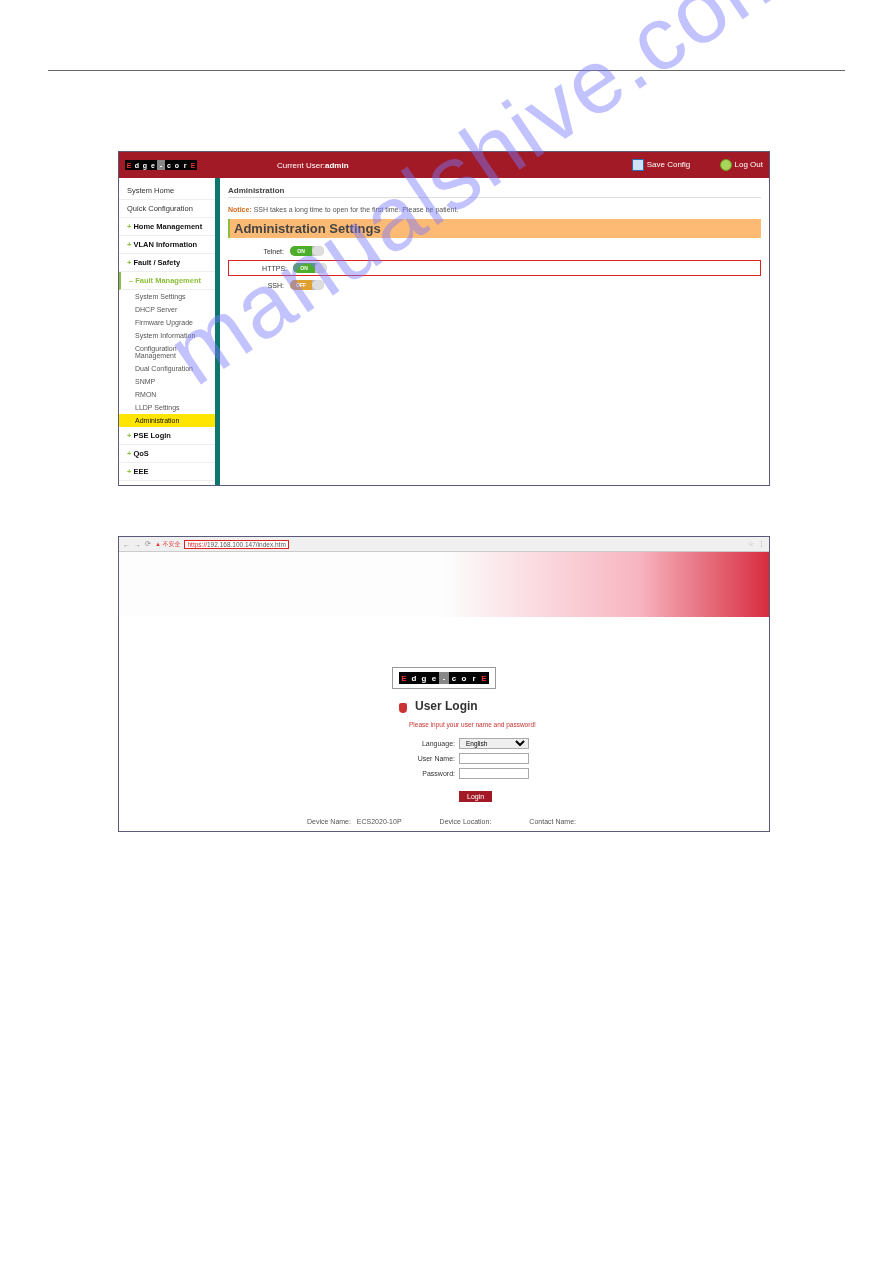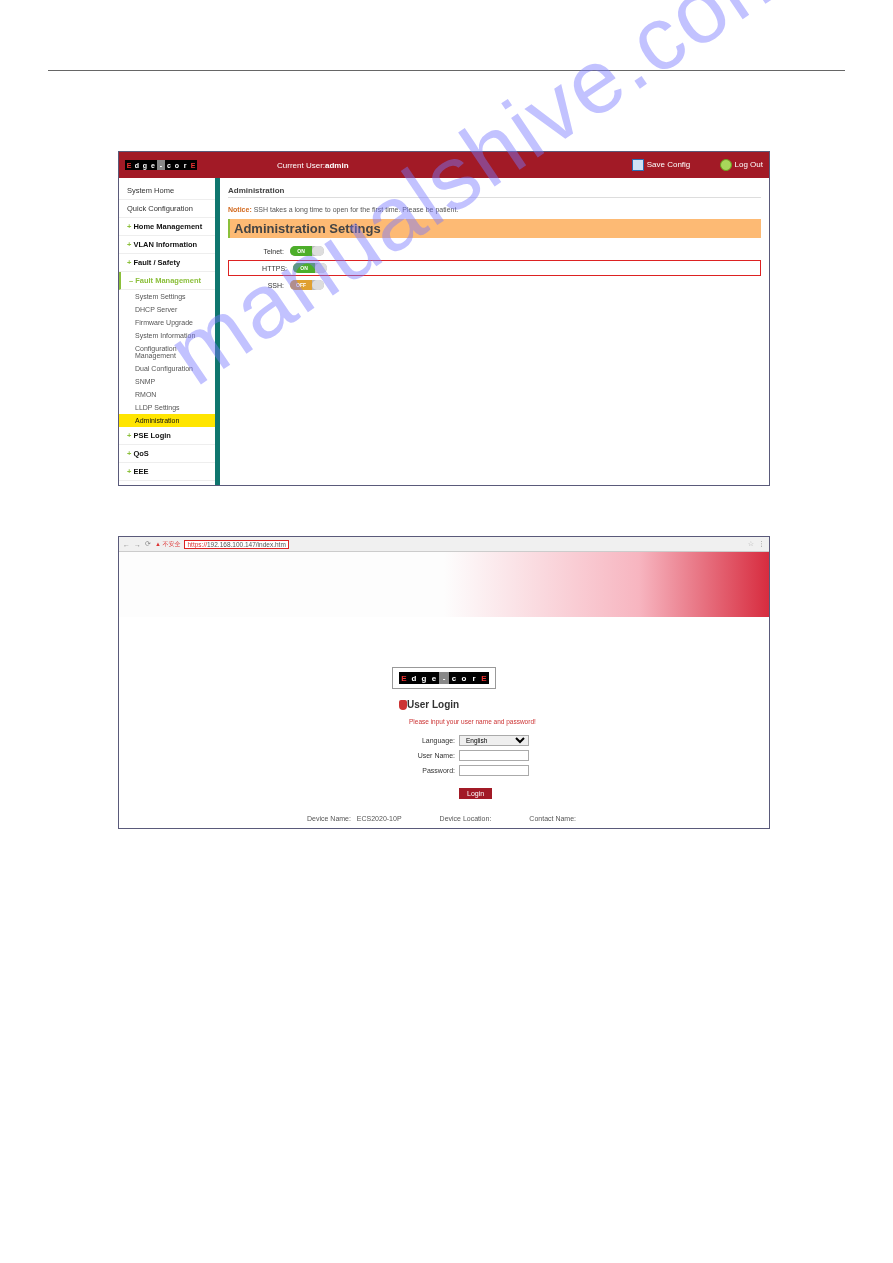--- a/index.html
+++ b/index.html
@@ -46,21 +46,21 @@
   .urlbox{border:1px solid #d22;padding:0 2px;font-size:6.5px;color:#555;background:#fff}
   .urlbox .proto{color:#d33}
   .browserbar .tail{flex:1}
   .browserbar .star{color:#aaa}
   .banner{height:65px;background:linear-gradient(to right,#fdfdfd 0%,#fdfdfd 50%,#f7b5c0 80%,#d72c3f 100%)}
   .loginwrap{padding:50px 0 12px 0;display:flex;flex-direction:column;align-items:center}
   .logo2{display:flex;align-items:center;margin-bottom:10px;border:1px solid #999;padding:4px 6px}
   .logo2 span{display:inline-flex;width:10px;height:12px;background:#000;color:#fff;font-size:8px;align-items:center;justify-content:center;font-weight:bold}
   .logo2 span.r{color:#e33}
   .logo2 span.dash{background:#888;color:#fff}
-  .loginhead{display:flex;align-items:flex-end;gap:0;font-weight:bold;font-size:10px;color:#333;align-self:flex-start;margin-left:280px;margin-bottom:8px}
+  .loginhead{display:flex;align-items:flex-end;gap:8px;font-weight:bold;font-size:12px;color:#333;align-self:flex-start;margin-left:280px;margin-bottom:8px}
   .loginhead .pin{width:8px;height:10px;background:#c33;border-radius:2px 2px 4px 4px}
   .logincard{margin-left:290px;align-self:flex-start;font-size:7px}
   .hint{color:#c33;font-size:6.5px;margin-bottom:10px}
   .formrow{display:flex;align-items:center;margin:4px 0;font-size:7px}
   .formrow label{width:46px;text-align:right;margin-right:4px;color:#333}
   .formrow select,.formrow input{height:11px;width:70px;font-size:6.5px;border:1px solid #aaa;padding:0 2px;box-sizing:border-box}
   .loginbtn{display:inline-block;background:#a21a26;color:#fff;font-size:7px;padding:2px 8px;margin:8px 0 0 50px;cursor:pointer}
   .footer2{display:flex;gap:38px;justify-content:flex-start;padding:4px 0 6px 188px;font-size:7px;color:#555}
   .footer2 .pair{white-space:nowrap}
   

